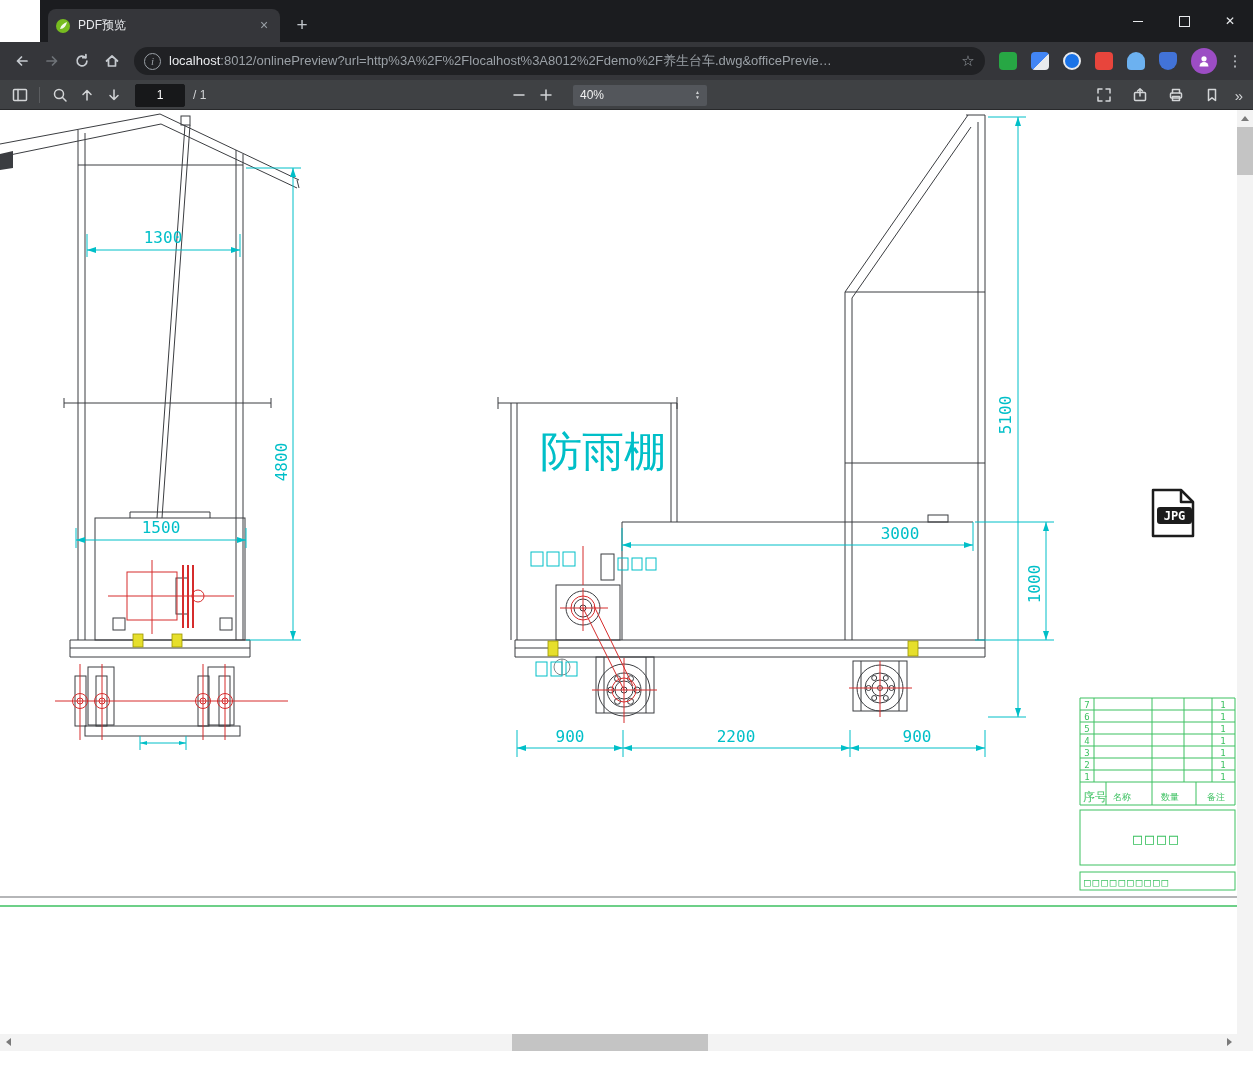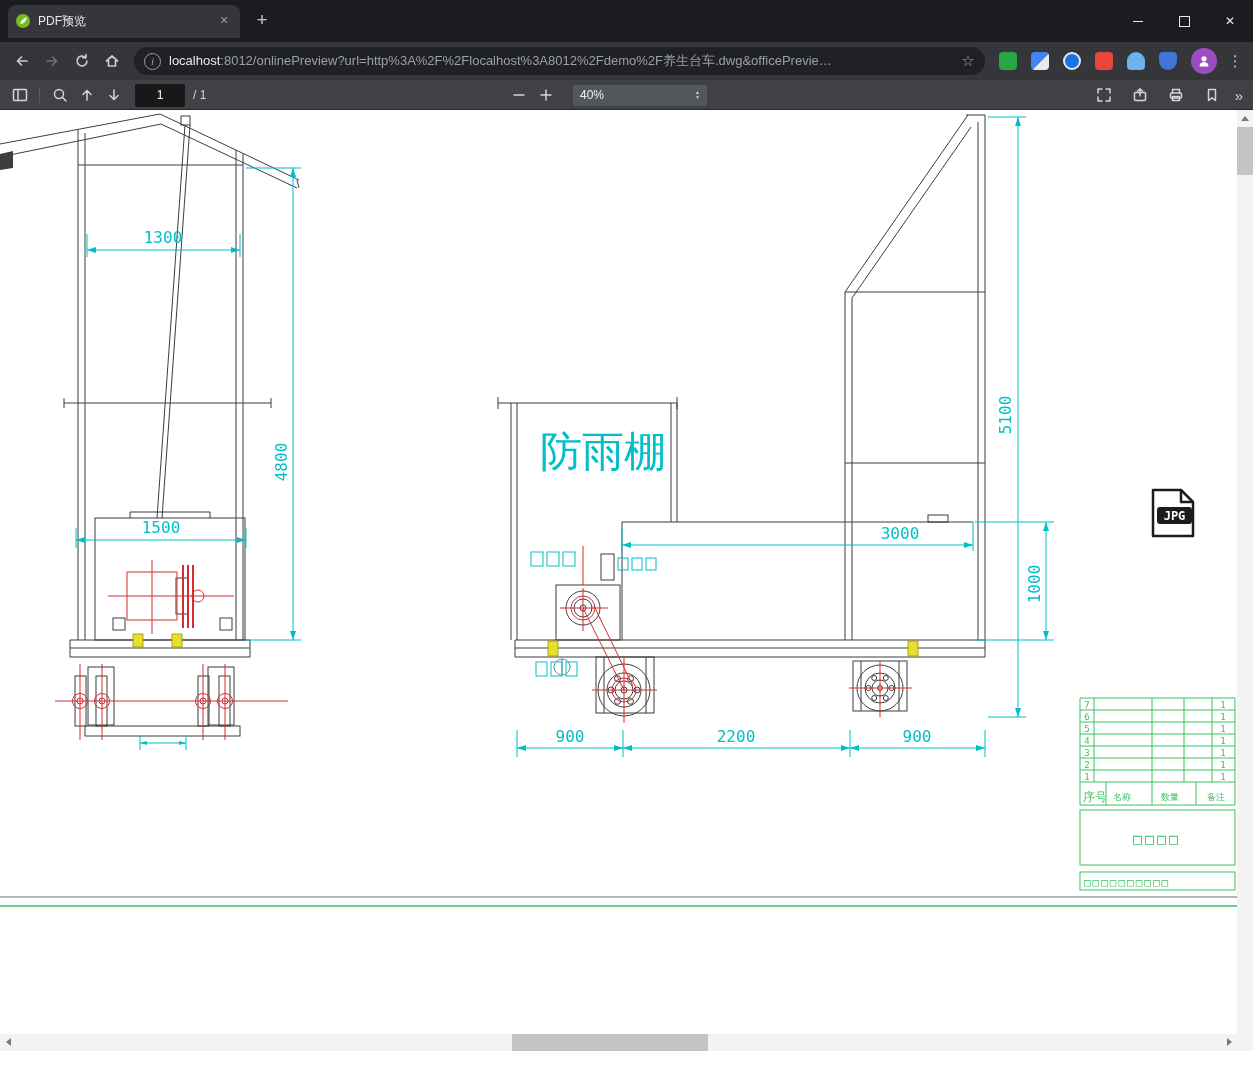--- a/index.html
+++ b/index.html
@@ -1,21 +1,21 @@
 <!DOCTYPE html>
 <html><head>
 <meta charset="utf-8">
 <style>
   html,body{margin:0;padding:0;}
   body{width:1253px;height:1079px;overflow:hidden;background:#fff;
        font-family:"Liberation Sans",sans-serif;position:relative;}
 
   
-  .titlebar{height:42px;background:#1b1c1f;display:flex;align-items:center;
-            padding-left:8px;position:relative;box-sizing:border-box;}
+  .titlebar{height:42px;background:#1b1c1f;display:flex;align-items:flex-end;
+            padding-left:8px;position:relative;box-sizing:border-box;margin-left:40px;}
   .tab{width:232px;height:33px;background:#35363a;border-radius:8px 8px 0 0;
        display:flex;align-items:center;padding:0 8px;gap:8px;box-sizing:border-box;}
   .favicon{width:14px;height:14px;flex:none;display:flex;}
   .tab-title{color:#e8eaed;font-size:12px;flex:1;white-space:nowrap;overflow:hidden;}
   .tab-close{color:#9aa0a6;font-size:14px;width:16px;height:16px;line-height:15px;
              text-align:center;border-radius:50%;flex:none;}
   .newtab{color:#c0c4c9;font-size:19px;width:28px;height:28px;line-height:27px;
           text-align:center;margin:0 0 3px 8px;border-radius:50%;}
   .win-controls{position:absolute;right:0;top:0;display:flex;height:42px;}
   .wc{width:46px;height:100%;display:flex;align-items:center;justify-content:center;

